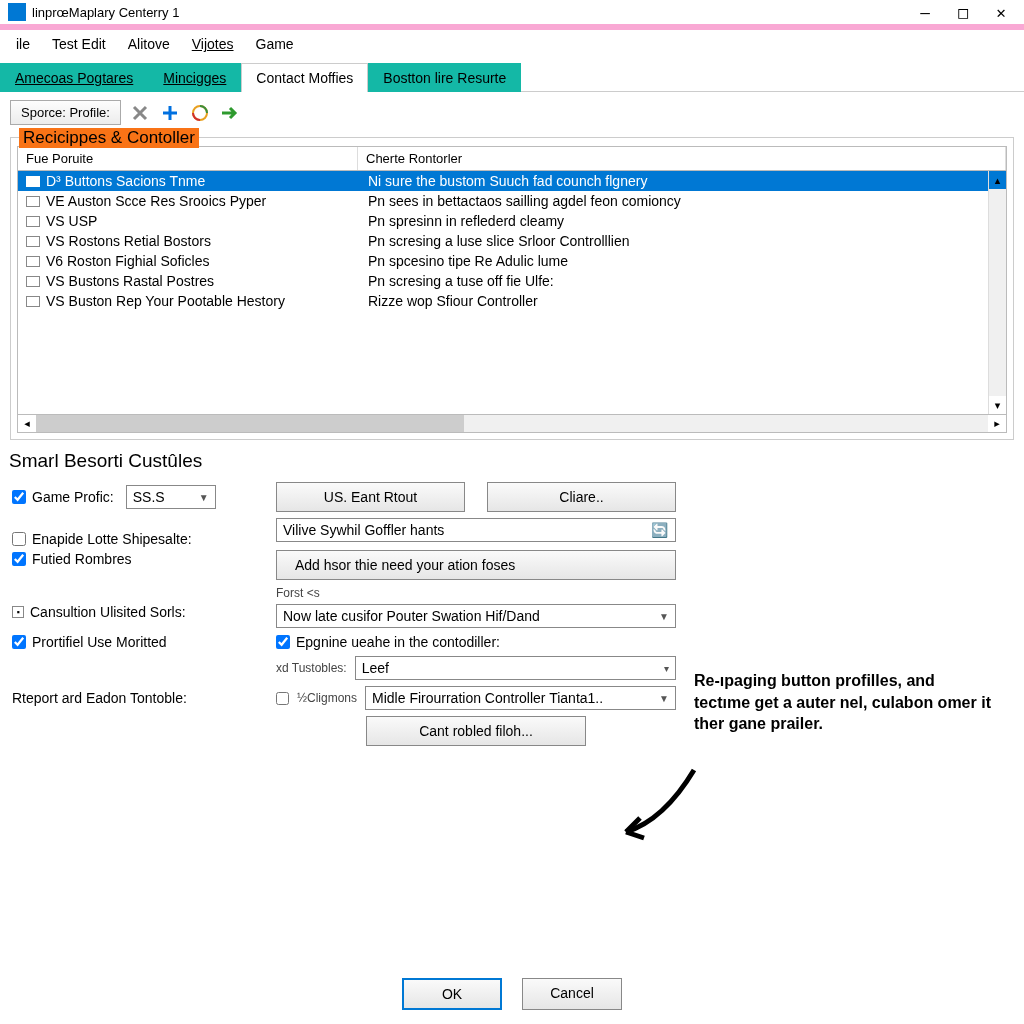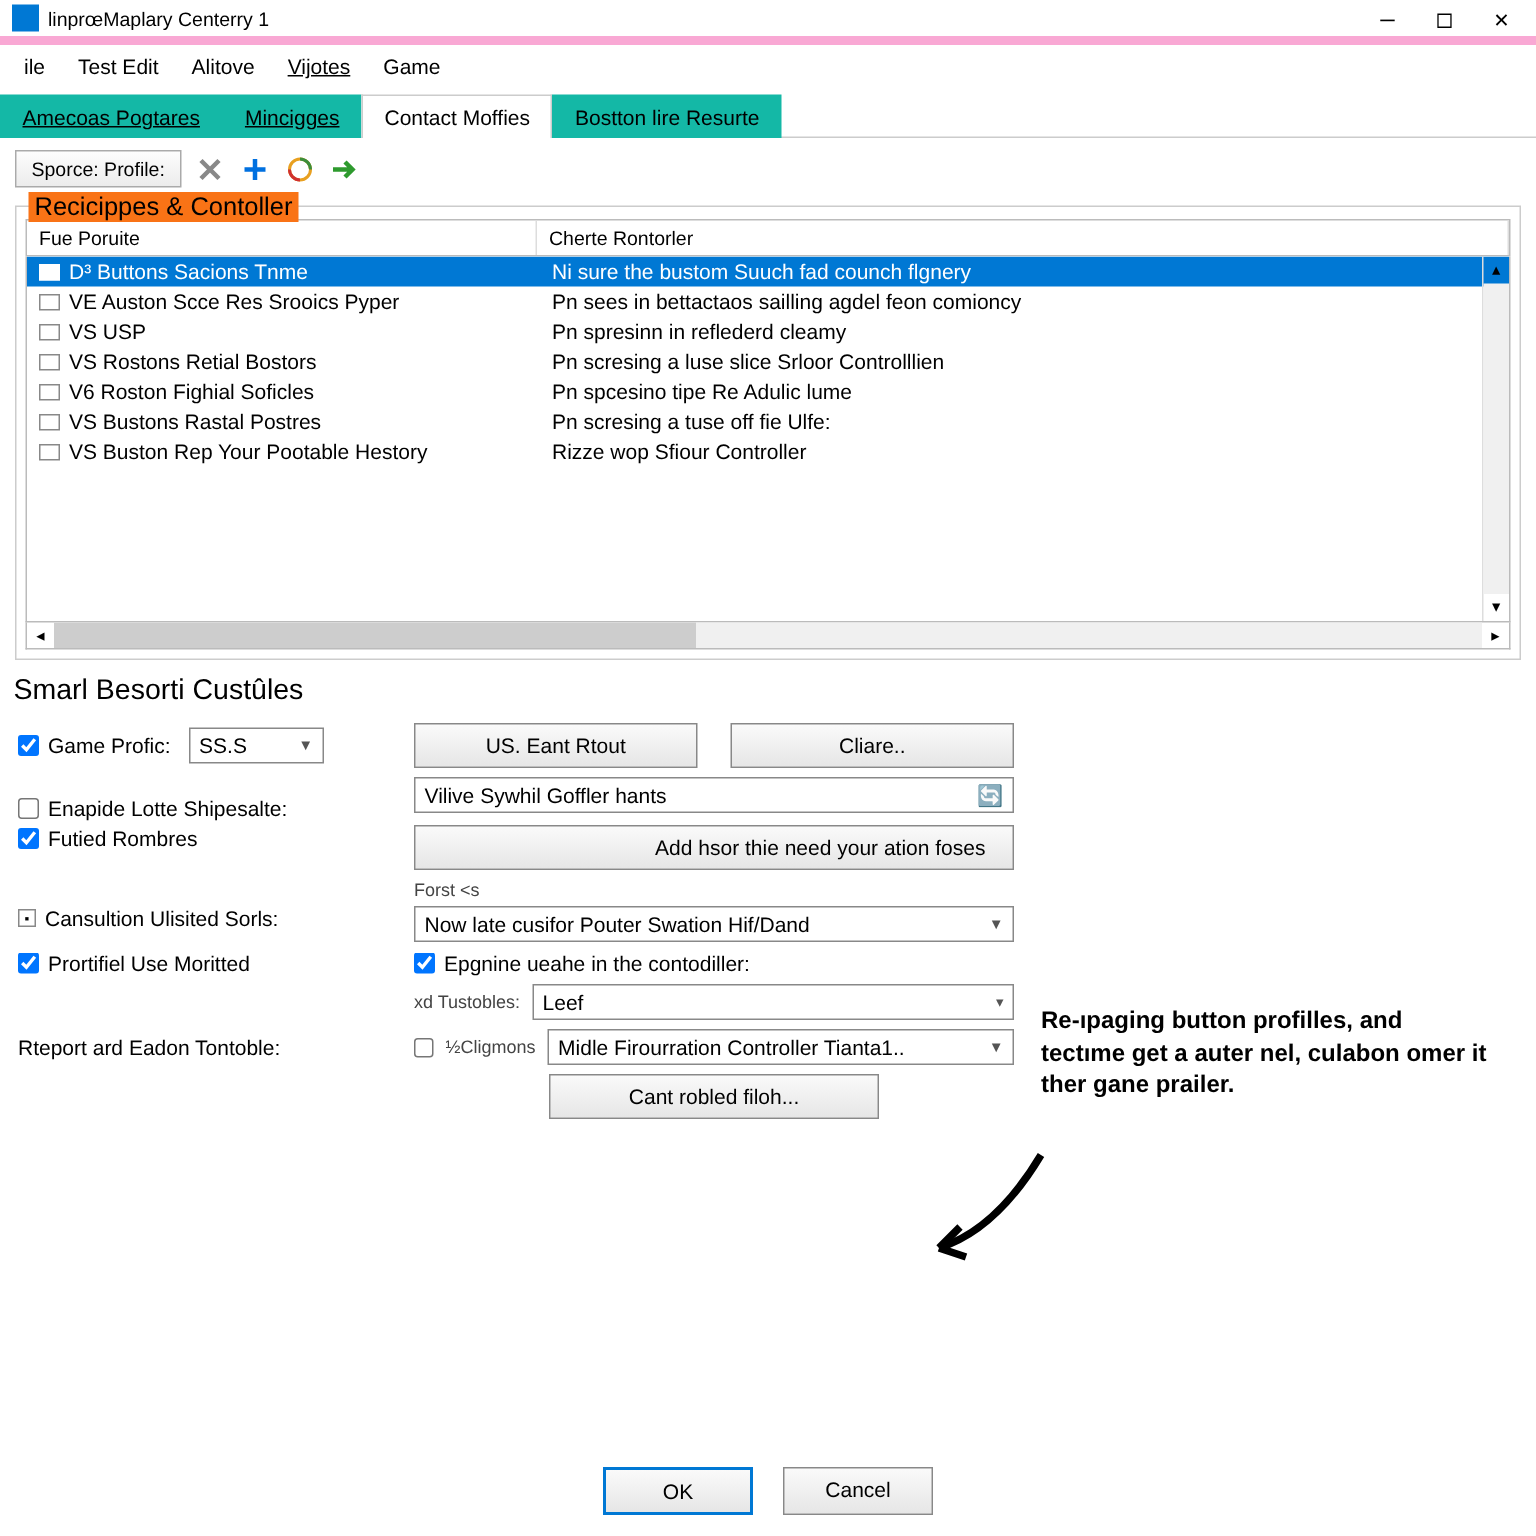--- a/index.html
+++ b/index.html
@@ -199,21 +199,21 @@
     <div class="chk" style="margin-top:4px">
         <input type="checkbox" checked="" style="">
         <span>Futied Rombres</span>
       </div>
   </div>
   <div>
     <div class="textlike">
       <span>Vilive Sywhil Goffler hants</span>
       <span>🔄</span>
     </div>
-    <div class="btn" style="display:block;margin-top:8px;text-align:right">Add hsor thie need your ation foses</div>
+    <div class="btn" style="display:block;margin-top:8px;text-align:left">Add hsor thie need your ation foses</div>
   </div>
   <div></div>
 
   <div class="chk" style="align-self:start;margin-top:18px">
     <span style="border:1px solid #888;width:12px;height:12px;display:inline-flex;align-items:center;justify-content:center;font-size:9px">▪</span>
     <span>Cansultion Ulisited Sorls:</span>
   </div>
   <div>
     <div class="small-label">Forst &lt;s</div>
     <div class="selectlike" style="margin-top:4px">

